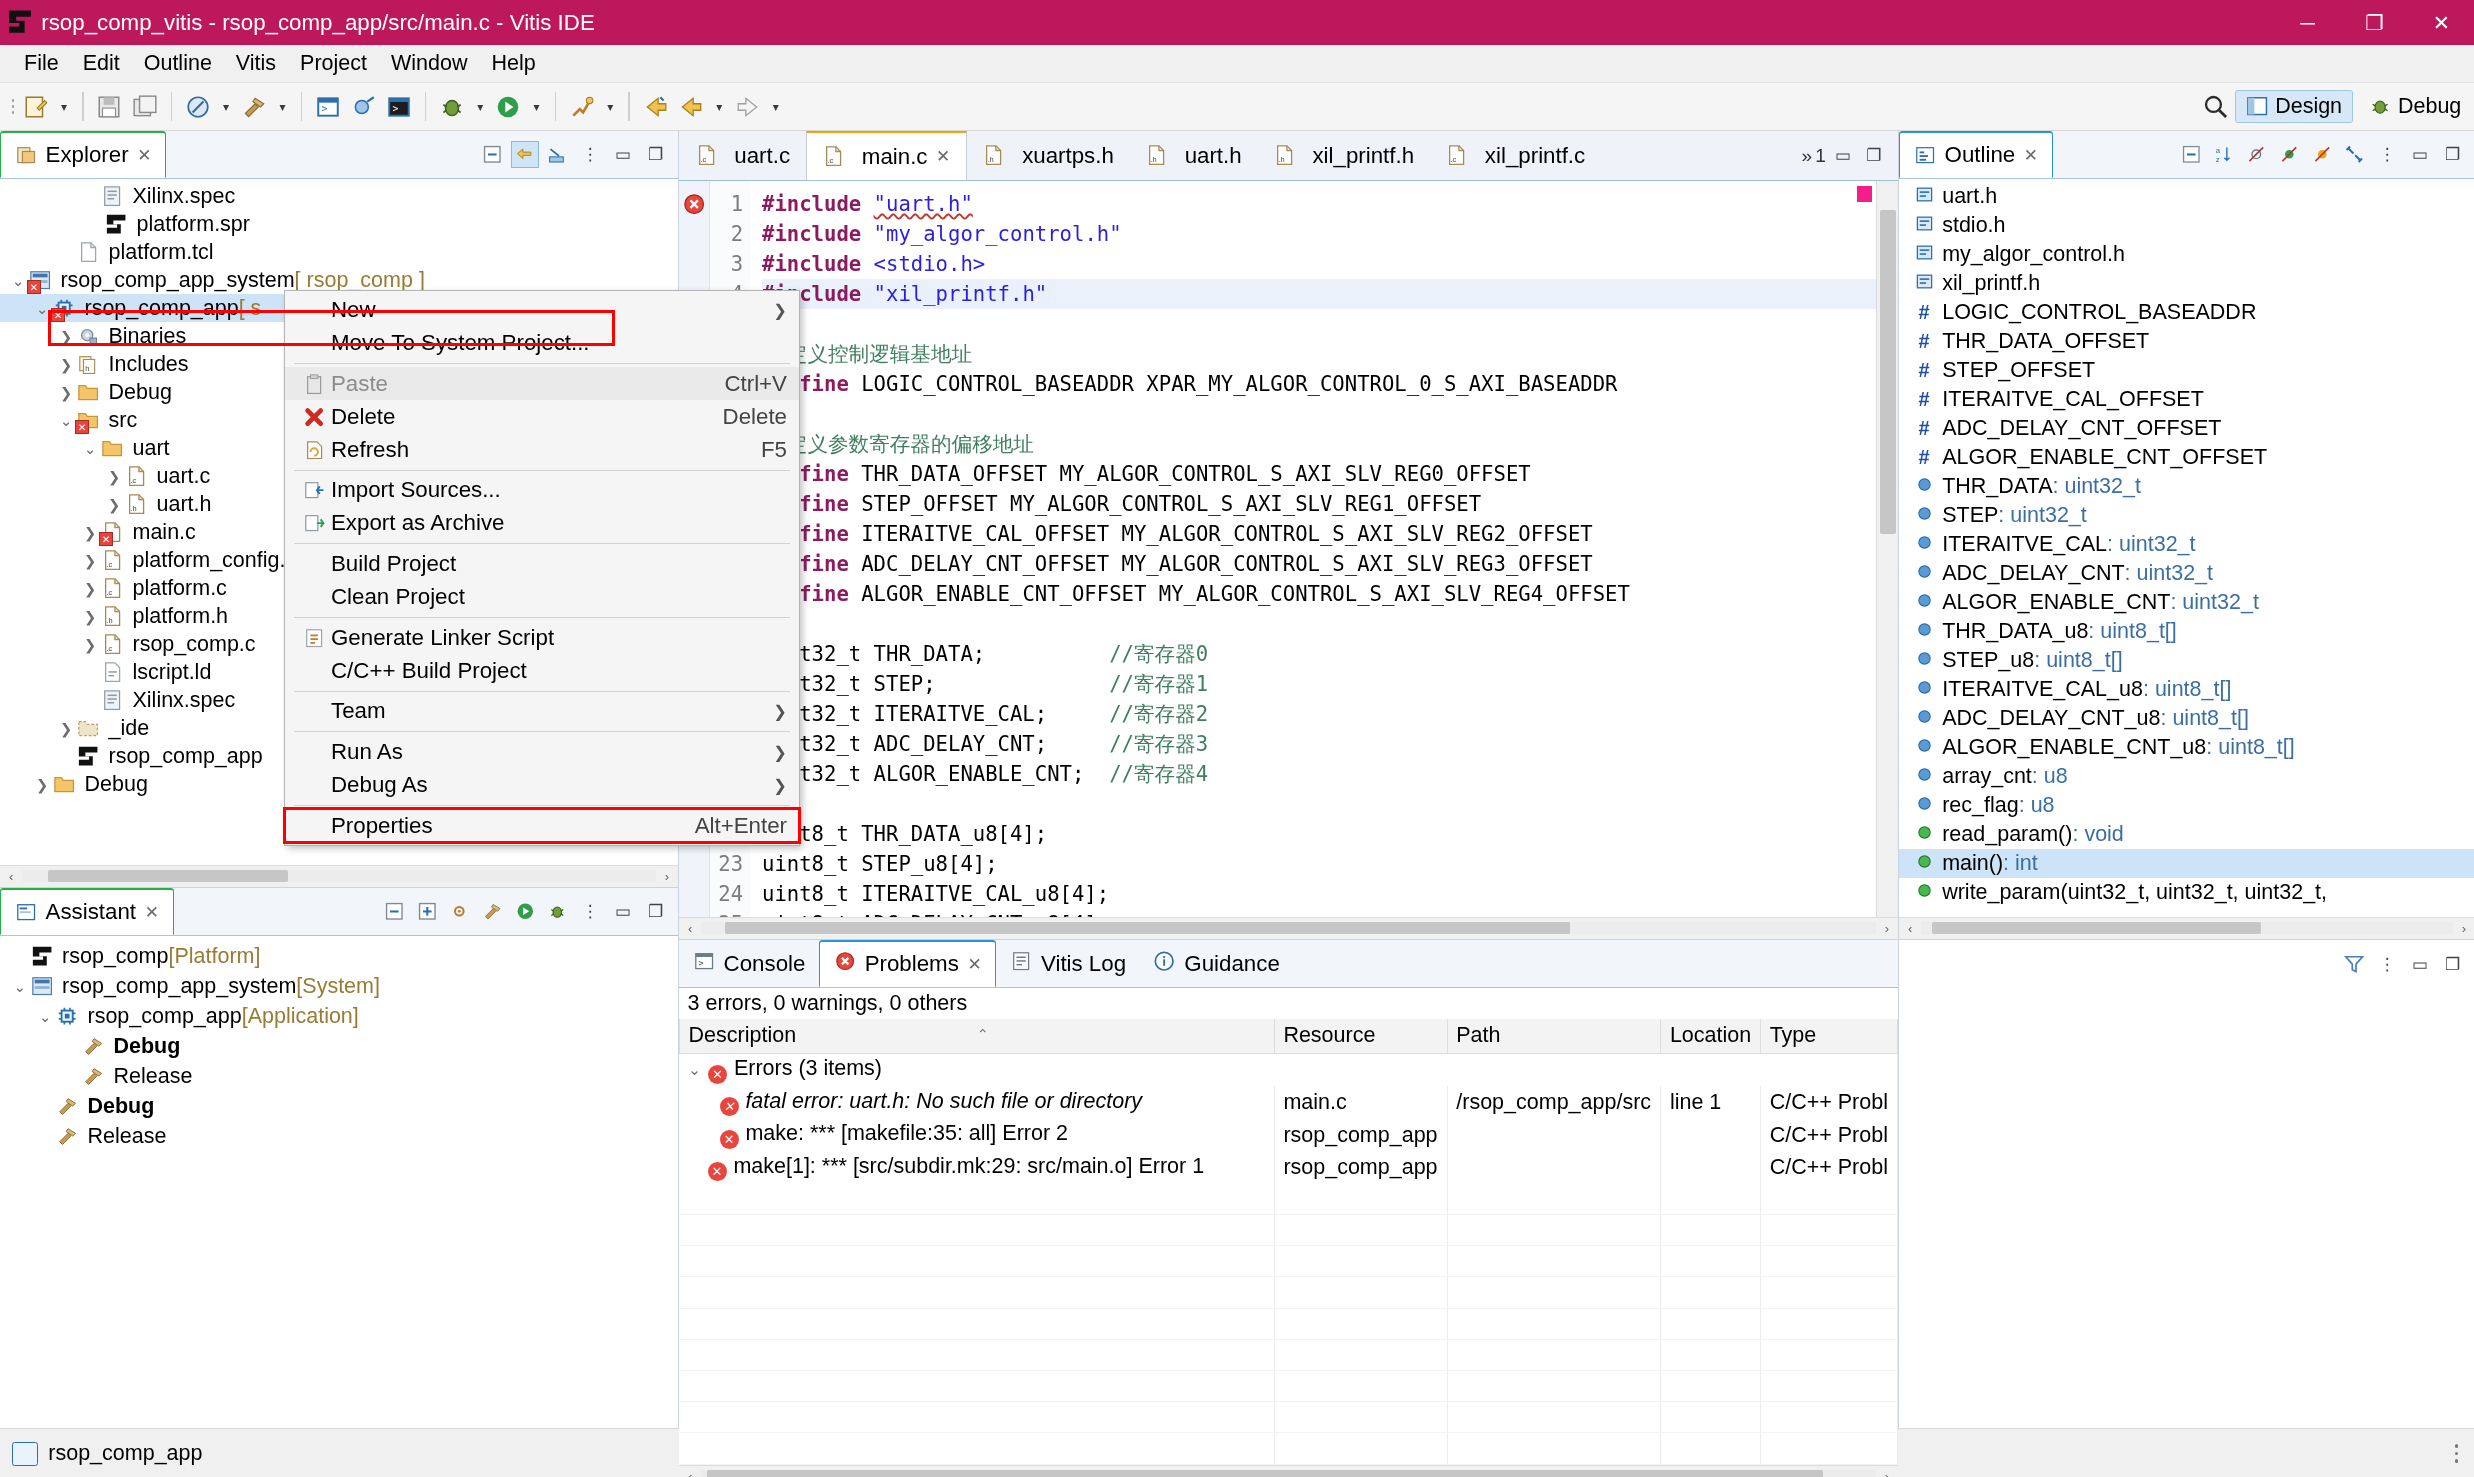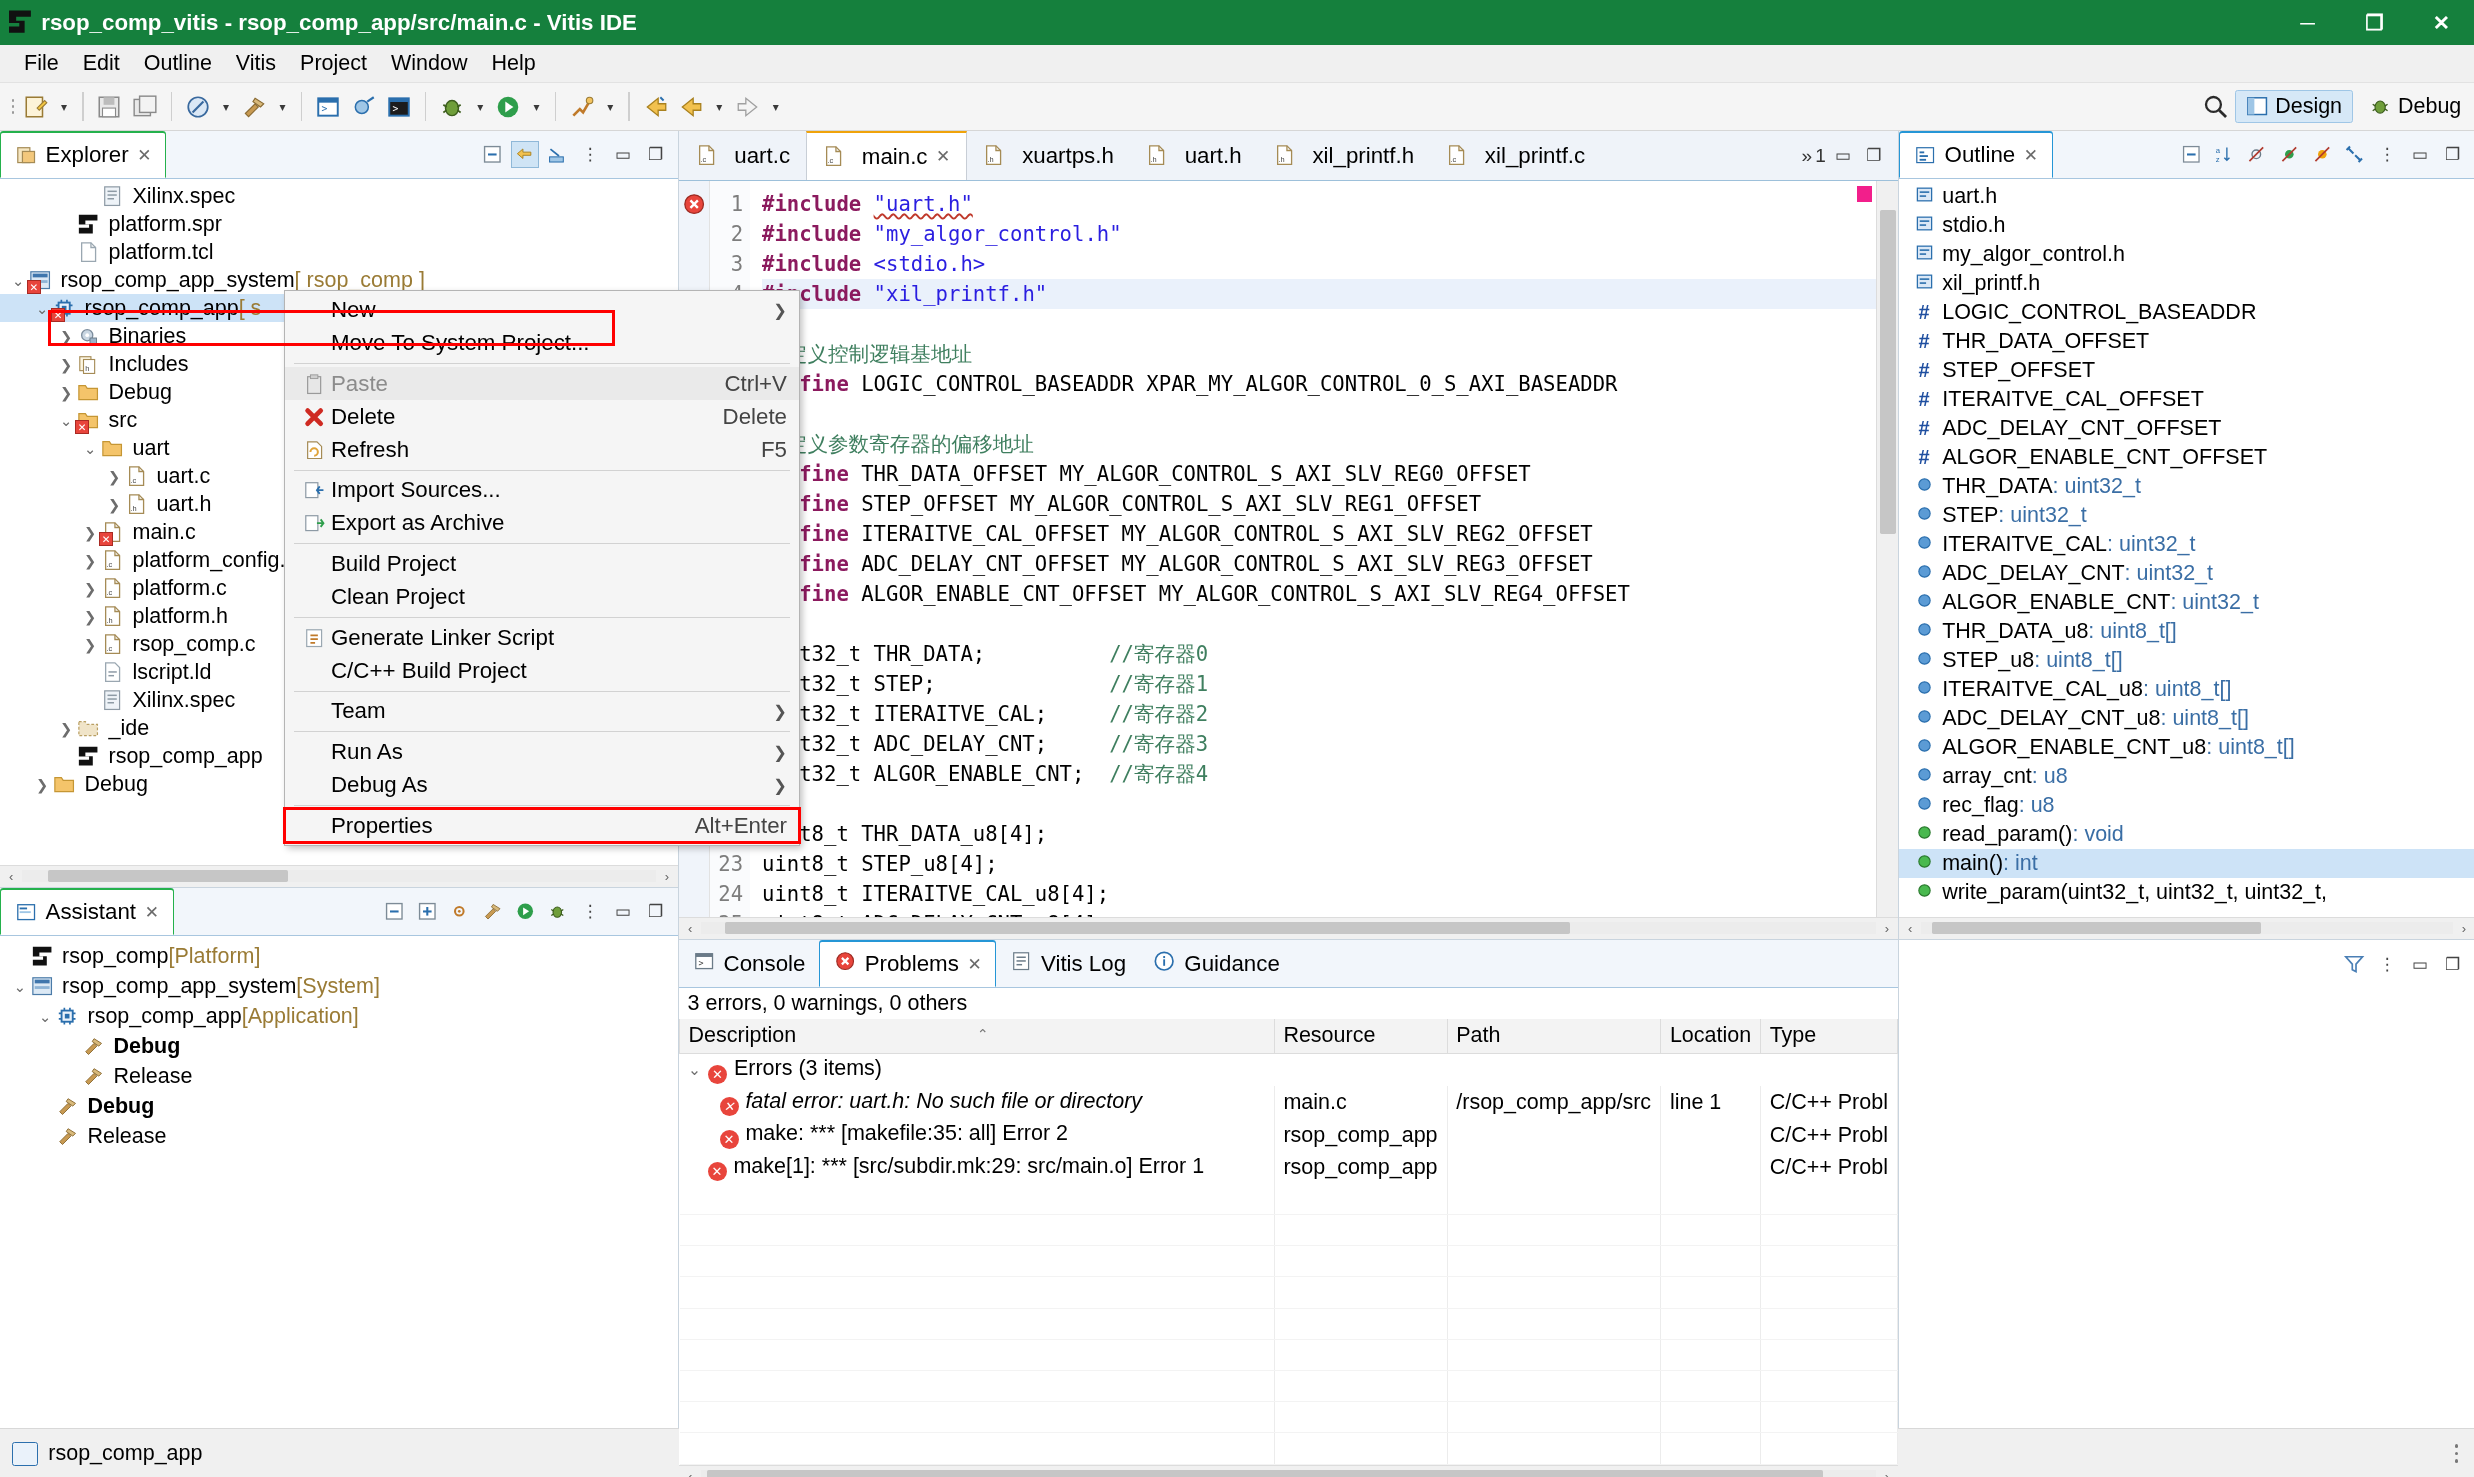--- a/index.html
+++ b/index.html
@@ -6,24 +6,23 @@
   html,body { width:2475px; height:1478px; overflow:hidden; }
   body {
     font-family: "Liberation Sans", sans-serif;
     font-size: 21.5px;
     background:#f0f0f0;
     color:#000;
     -webkit-font-smoothing: antialiased;
   }
   
   .titlebar{
-    height:45px; background:#15803d; color:#fff;
+    height:45px; background:#be185d; color:#fff;
     display:flex; align-items:center; padding-left:6.9px;
     font-size:22.3px;
-    font-weight:bold;
   }
   .titlebar .appicon{
     width:27.5px;height:27.5px;margin-right:6.9px;position:relative;flex:0 0 auto;
   }
   .titlebar .appicon:before{
     content:""; position:absolute; left:1.7px; top:1.7px; width:22.3px;height:22.3px;
     background:#111;
     clip-path: polygon(0 0,100% 0,100% 28%,34% 28%,34% 46%,72% 46%,72% 100%,0 100%,0 72%,48% 72%,48% 56%,0 56%);
   }
   .titlebar .tcap{ flex:1; white-space:nowrap; overflow:hidden; }
@@ -352,21 +351,21 @@
             <div class="trow" style="padding-left: 79px;">
               <span class="twist"></span>
               <span class="ticon"><svg width="22.3" height="22.3" viewBox="0 0 24 24">
                   <rect x="4" y="2" width="16" height="20" fill="#eef3f8" stroke="#8d9aa5" stroke-width="1.3"></rect>
                   <rect x="7" y="6" width="10" height="1.6" fill="#8d9aa5"></rect>
                   <rect x="7" y="10" width="10" height="1.6" fill="#8d9aa5"></rect>
                   <rect x="7" y="14" width="7" height="1.6" fill="#8d9aa5"></rect>
                 </svg></span>
               <span>Xilinx.spec</span>
             </div>
-            <div class="trow" style="padding-left: 55px;">
+            <div class="trow" style="padding-left: 55px; margin-left: 28px;">
               <span class="twist"></span>
               <span class="ticon"><svg width="22.3" height="22.3" viewBox="0 0 24 24">
                   <path d="M2 2 L22 2 L22 8 L9 8 L9 12 L17 12 L17 22 L2 22 L2 16 L13 16 L13 12.5 L2 12.5 Z" fill="#111"></path>
                 </svg></span>
               <span>platform.spr</span>
             </div>
             <div class="trow" style="padding-left: 55px;">
               <span class="twist"></span>
               <span class="ticon"><svg width="22.3" height="22.3" viewBox="0 0 24 24">
                   <path d="M5 2 L15 2 L20 7 L20 22 L5 22 Z" fill="#fff" stroke="#9aa7b1" stroke-width="1.4"></path>

